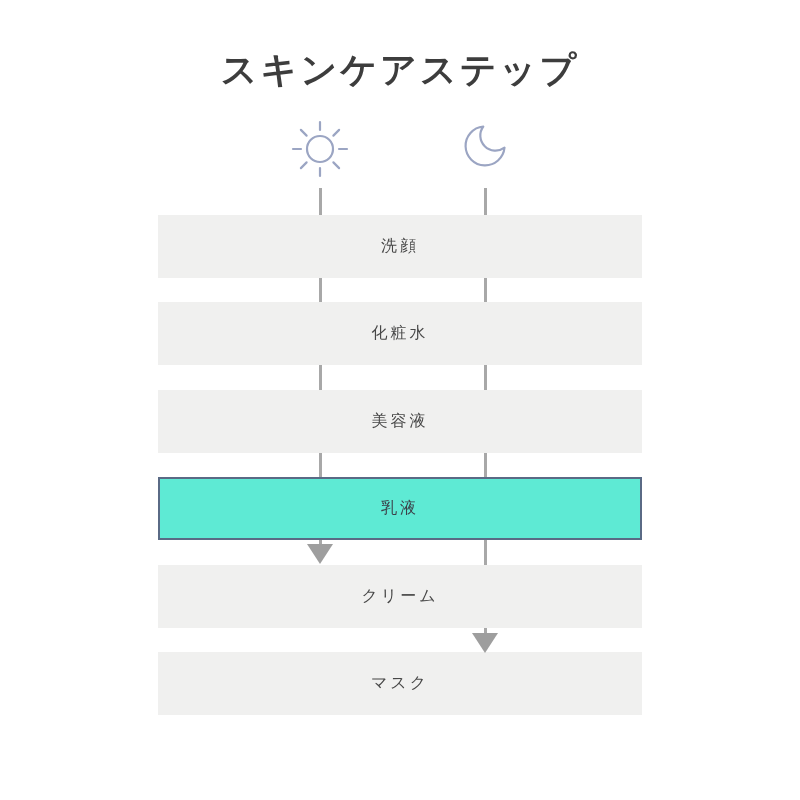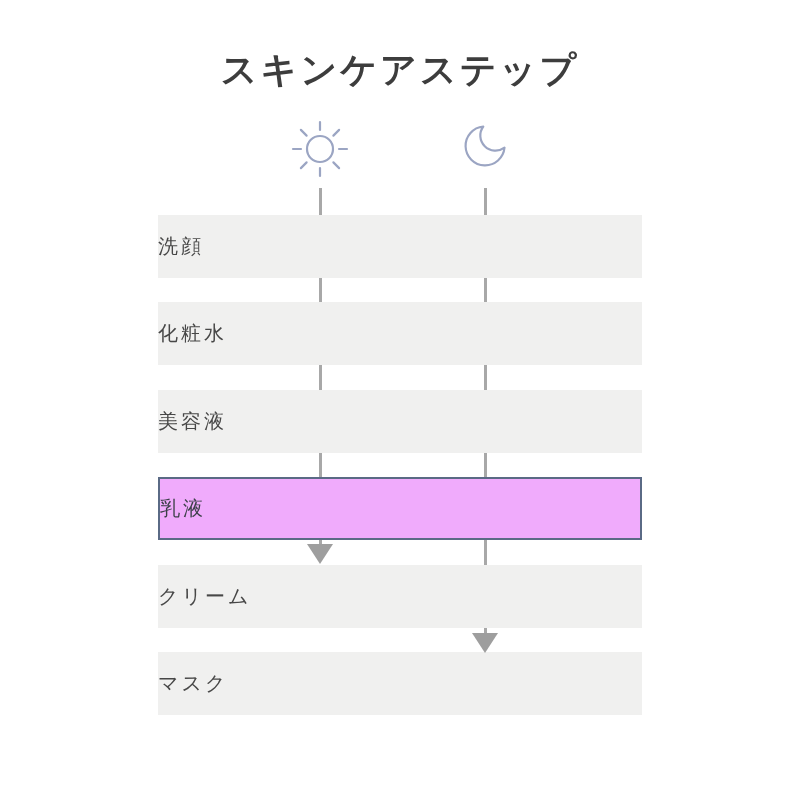--- a/index.html
+++ b/index.html
@@ -55,28 +55,29 @@
   .arrow-morning { left: 307px; top: 540px; }
   .arrow-night   { left: 472px; top: 629px; }
   .bar {
     position: absolute;
     left: 158px;
     width: 484px;
     height: 63px;
     background: #f0f0ef;
     display: flex;
     align-items: center;
-    font-size: 20px;
+    justify-content: center;
+    font-size: 16px;
     letter-spacing: 3px;
     color: #474747;
     z-index: 2;
     box-sizing: border-box;
   }
   .bar.highlight {
-    background: #f0abfc;
+    background: #5eead4;
     border: 2px solid #5a6a85;
     color: #3c4049;
   }
 </style>
 </head>
 <body>
 
 <div class="canvas">
 
   <h1 class="title">スキンケアステップ</h1>

